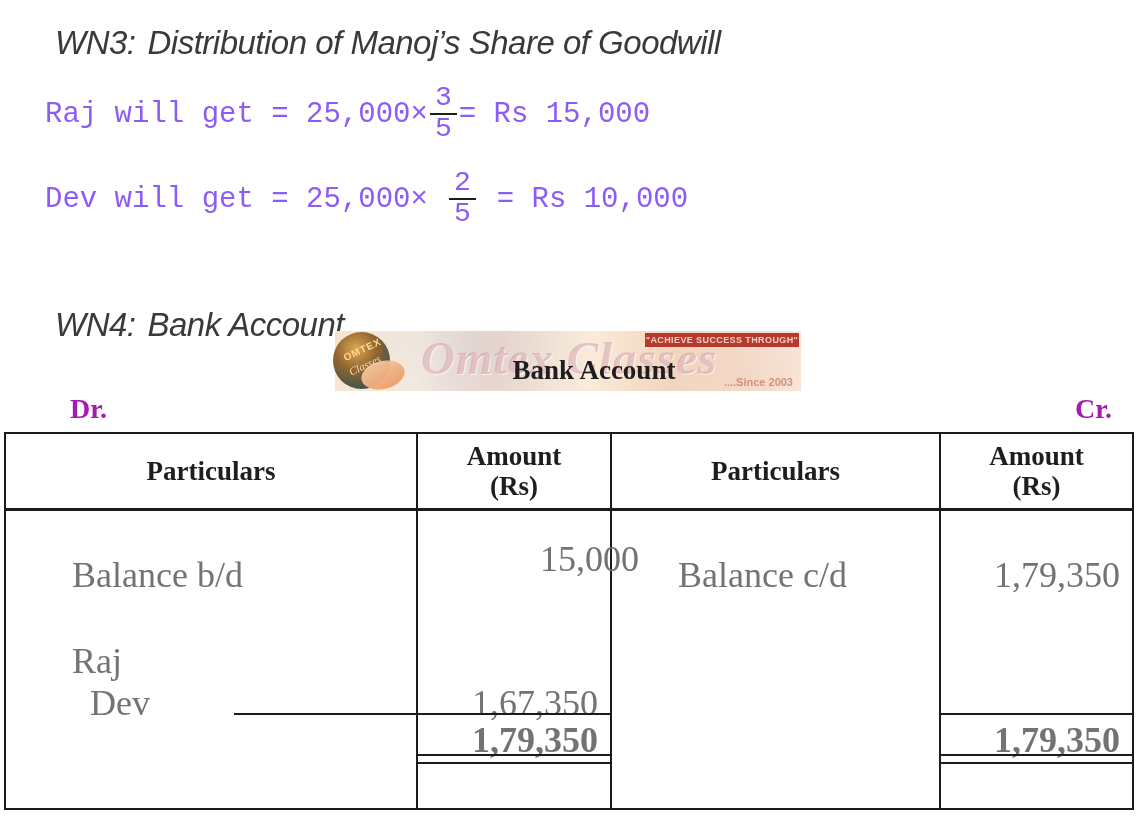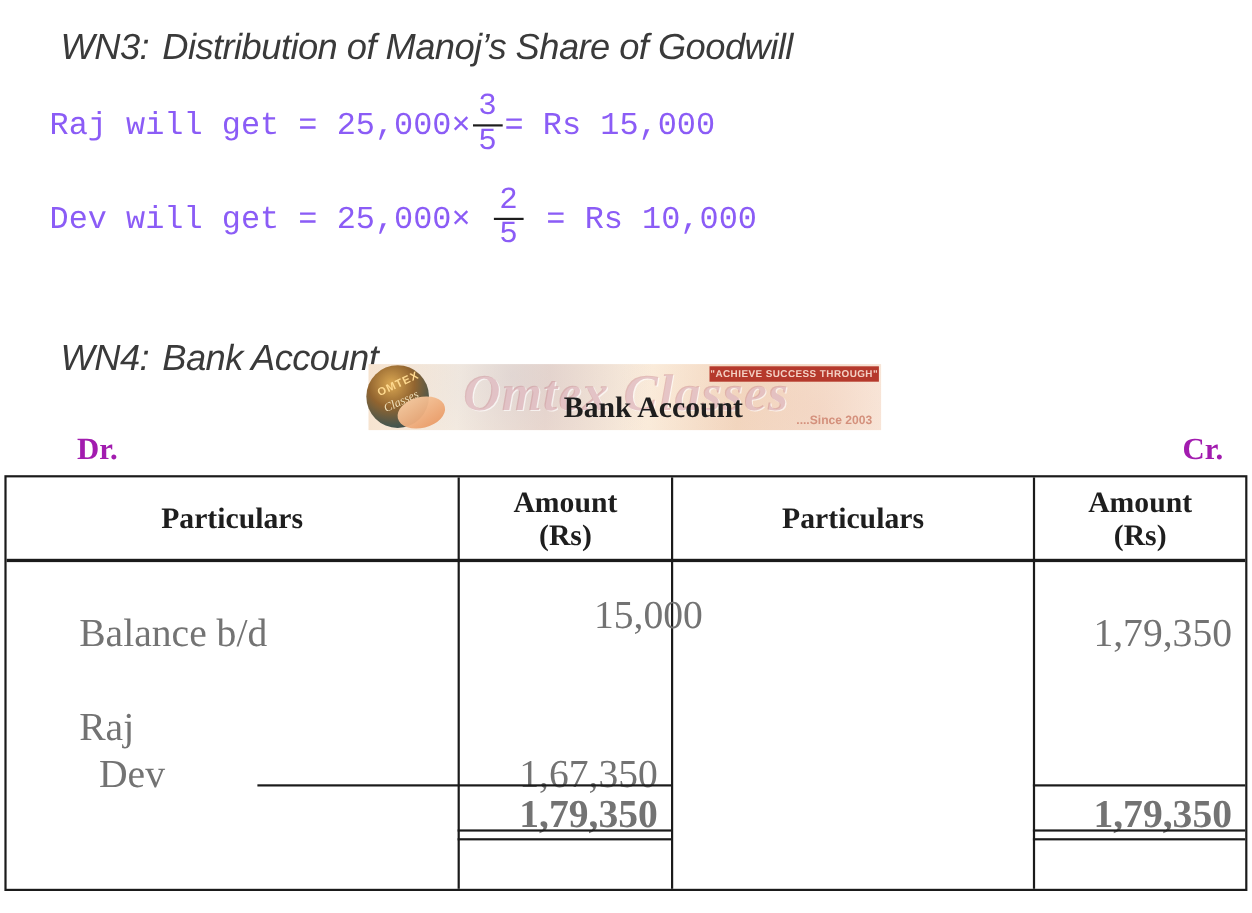--- a/index.html
+++ b/index.html
@@ -154,20 +154,21 @@
 
     <div class="cell" style="left:66px;top:120px;">Balance b/d</div>
     <div class="cell right" style="left:410px;top:104px;width:182px;margin-left:41px;">15,000</div>
 
 
     <div class="cell" style="left:66px;top:206px;">Raj</div>
 
     <div class="cell" style="left:84px;top:248px;">Dev</div>
     <div class="cell right" style="left:410px;top:248px;width:182px;">1,67,350</div>
 
+    <div class="cell" style="left:672px;top:120px;">Balance c/d</div>
     <div class="cell right" style="left:933px;top:120px;width:181px;">1,79,350</div>
 
     <div class="hr" style="left:228px;top:279px;width:376px;"></div>
     <div class="hr" style="left:933px;top:279px;width:193px;"></div>
 
     <div class="cell right bold" style="left:410px;top:285px;width:182px;">1,79,350</div>
     <div class="cell right bold" style="left:933px;top:285px;width:181px;">1,79,350</div>
 
     <div class="hr" style="left:410px;top:320px;width:194px;"></div>
     <div class="hr" style="left:410px;top:328px;width:194px;"></div>

